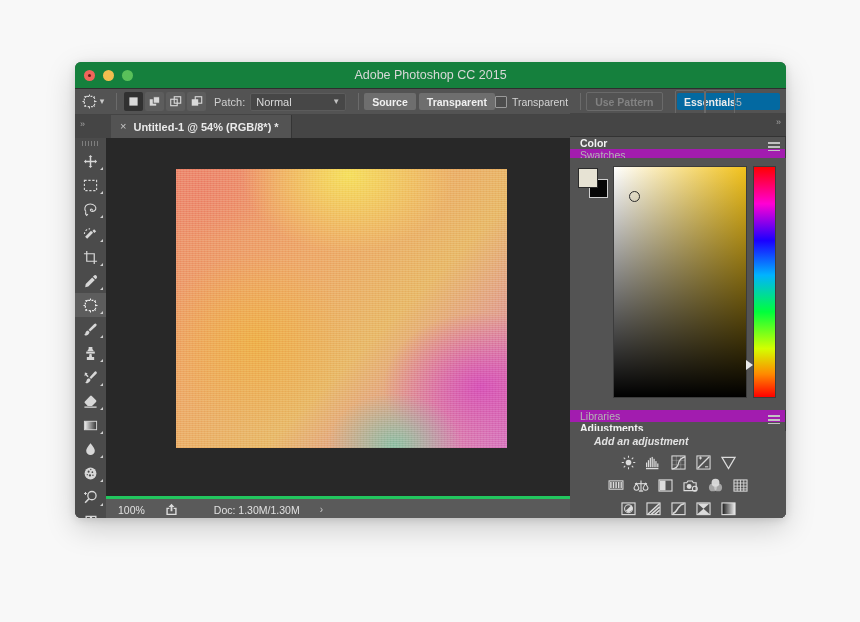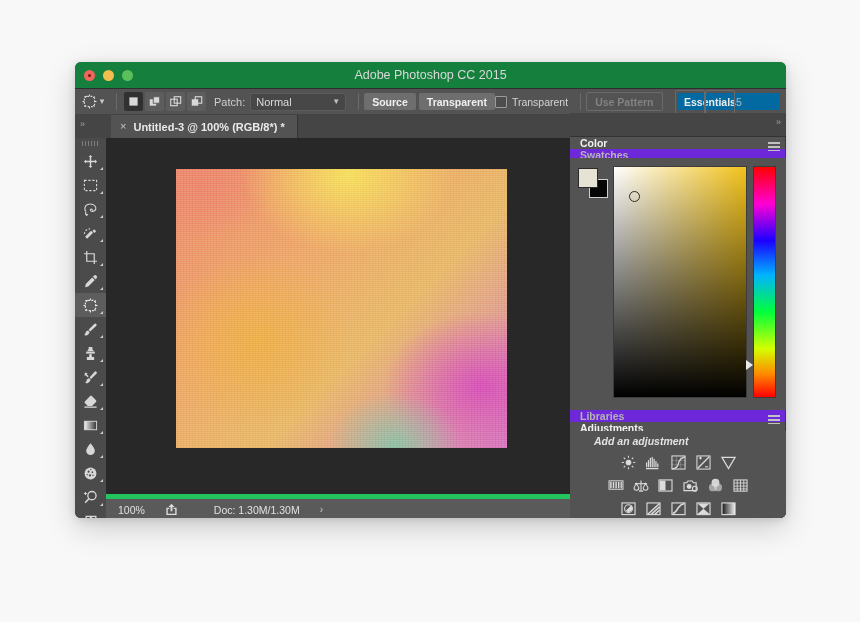--- a/index.html
+++ b/index.html
@@ -155,21 +155,21 @@
   }
   .grain{
     position:absolute;left:0;top:0;right:0;bottom:0;opacity:.17;mix-blend-mode:overlay;
     background-image:
       repeating-linear-gradient(0deg, rgba(255,255,255,.5) 0 1px, rgba(0,0,0,.4) 1px 2px),
       repeating-linear-gradient(90deg, rgba(255,255,255,.45) 0 1px, rgba(0,0,0,.35) 1px 2px);
     background-size:2px 2px, 3px 3px;
   }
   .statusbar{
     position:absolute;left:0;right:0;bottom:0;height:21px;background:#5a5a5a;
-    border-top:5px solid #22c55e;display:flex;align-items:center;color:#e0e0e0;font-size:10.5px;
+    border-top:3px solid #22c55e;display:flex;align-items:center;color:#e0e0e0;font-size:10.5px;
   }
   .statusbar .zoom{margin-left:12px;}
   .statusbar .shr{margin-left:20px;display:flex;align-items:center;}
   .statusbar .doc{margin-left:36px;}
   .statusbar .arw{margin-left:20px;color:#cacaca;font-size:10px;}
 
   
   .icondock{
     position:absolute;right:0;top:23px;width:62px;bottom:0;background:#474747;
     border-left:1px solid #3a3a3a;
@@ -183,21 +183,21 @@
   .rightcol{
     position:absolute;right:0;top:23px;width:0;bottom:0;
   }
   .ptabs{
     height:20px;background:#414141;display:flex;align-items:stretch;position:relative;
     border-bottom:1px solid #333;
     flex-direction:column;
   }
   .ptab{
     padding:0 10px;display:flex;align-items:center;font-size:10.5px;color:#b4b4b4;
-    background:#6d28d9;border-right:1px solid #3a3a3a;font-weight:bold;
+    background:#a21caf;border-right:1px solid #3a3a3a;
   }
   .ptab.on{background:#535353;color:#f2f2f2;font-weight:bold;}
   .pmenu{
     position:absolute;right:6px;top:5px;width:12px;height:9px;
     background:repeating-linear-gradient(180deg,#c2c2c2 0 2px,transparent 2px 4px);
   }
   .colorpanel{position:relative;height:252px;background:#535353;}
   .swatchbox{position:absolute;left:8px;top:10px;width:30px;height:30px;}
   .sw-fore{position:absolute;left:0;top:0;width:20px;height:20px;background:#e7e3d4;border:1px solid #2b2b2b;box-sizing:border-box;}
   .sw-back{position:absolute;left:11px;top:11px;width:19px;height:19px;background:#060606;border:1px solid #cfcfcf;box-sizing:border-box;}
@@ -304,21 +304,21 @@
         <span class="wsnum">5</span>
       </div>
     </div>
 
     <div class="body">
 
       <div class="tabstrip">
         <span class="collapse-left">»</span>
         <div class="doctab">
           <span class="x">×</span>
-          <span class="nm">Untitled-3 @ 100% (RGB/8*) *</span>
+          <span class="nm">Untitled-1 @ 54% (RGB/8*) *</span>
         </div>
       </div>
 
       <div class="toolbar">
         <div class="tgrip"></div>
         <div class="tools">
 
           <div class="tool">
             <svg width="15" height="15" viewBox="0 0 16 16">
                 <path d="M8 1l2 2.2H8.8v3.9h3.9V5.9L15 8l-2.3 2.1V8.9H8.8v3.9H10L8 15l-2-2.2h1.2V8.9H3.3v1.2L1 8l2.3-2.1v1.2h3.9V3.2H6z" fill="#d7d7d7"></path>

